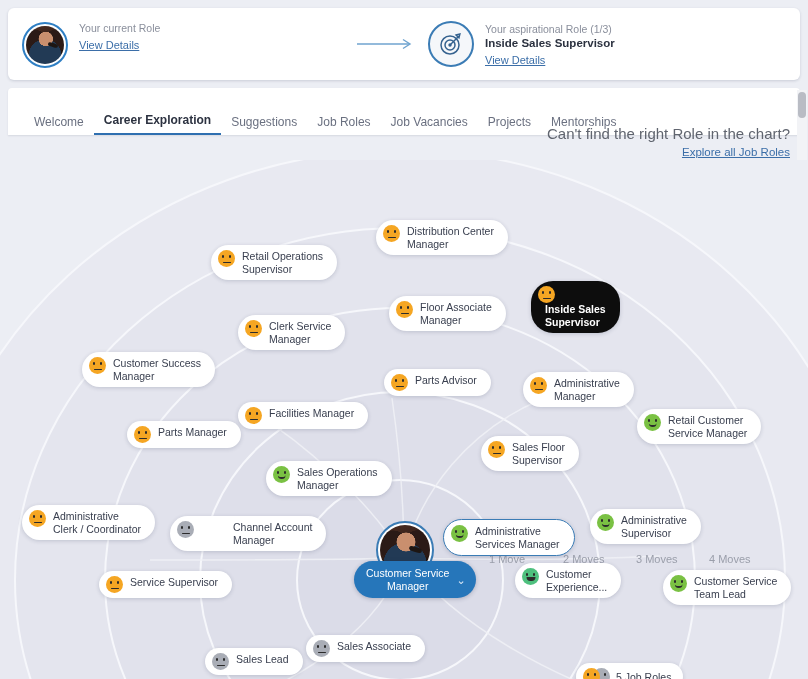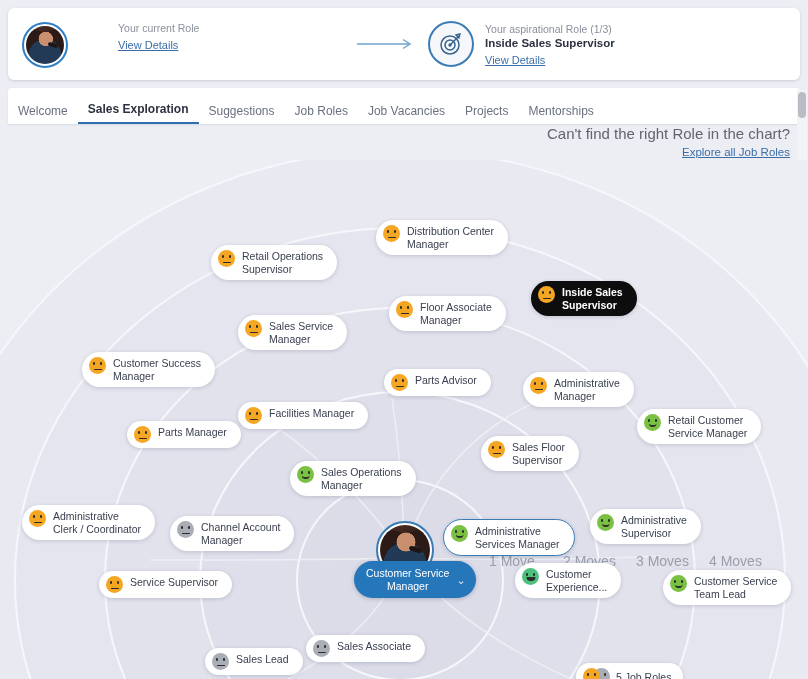--- a/index.html
+++ b/index.html
@@ -13,21 +13,21 @@
 
   
   .role-bar {
     position: absolute; left: 8px; top: 8px;
     width: 792px; height: 72px;
     background: #ffffff; border-radius: 6px;
     box-shadow: 0 1px 3px rgba(20,30,60,.16);
     display: flex; align-items: center;
   }
   .role-card { display: flex; align-items: flex-start; }
-  .role-card.current { margin-left: 14px; width: 330px; gap: 39px; }
+  .role-card.current { margin-left: 14px; width: 330px; }
   .role-card.aspire { margin-left: 6px; width: 330px; align-items: center; }
 
   .avatar-ring {
     width: 46px; height: 46px; border-radius: 50%;
     border: 2px solid #2f7fc4; padding: 2px;
     flex: 0 0 auto; margin-top: 2px; background:#fff;
   }
   .avatar-photo {
     width: 100%; height: 100%; border-radius: 50%;
     background:
@@ -59,24 +59,24 @@
   .target-ring {
     width: 46px; height: 46px; border-radius: 50%;
     border: 2px solid #3b7cb5; background: #f5f7fa;
     display: flex; align-items: center; justify-content: center;
     flex: 0 0 auto;
   }
 
   
   .tab-bar {
     position: absolute; left: 8px; top: 88px;
-    width: 792px; height: 36px;
+    width: 792px; height: 47px;
     background: #ffffff; border-radius: 4px 4px 0 0;
     box-shadow: 0 1px 2px rgba(20,30,60,.10);
-    display: flex; align-items: flex-end; 
+    display: flex; align-items: flex-end; padding-left: 16px;
   }
   .tab {
     font-size: 12px; color: #6a7080; padding: 0 10px 6px 10px;
     cursor: pointer; white-space: nowrap; line-height: 14px;
   }
   .tab.active {
     color: #2c3240; font-weight: bold;
     border-bottom: 2px solid #2f6fb0;
   }
   .scrollbar-track {
@@ -100,39 +100,39 @@
   }
 
   
   .chart {
     position: absolute; left: 0; top: 160px; width: 808px; height: 519px;
     overflow: hidden; background: #eceef4;
   }
   .chart svg { position: absolute; left: 0; top: 0; }
 
   .ring-label {
-    position: absolute; font-size: 14px; color: #9a9eaa;
+    position: absolute; font-size: 11px; color: #9a9eaa;
     white-space: nowrap;
   }
 
   
   .node {
     position: absolute;
     background: #ffffff;
     border-radius: 22px;
     box-shadow: 0 1px 4px rgba(30,40,70,.18);
     display: flex; align-items: flex-start;
     padding: 5px 14px 5px 7px;
     cursor: pointer;
   }
   .node .label {
     font-size: 10.5px; color: #3a4050; line-height: 12.5px;
     margin-left: 7px; white-space: pre-line;
   }
-  .node.dark { background: #0d0d0d; }
+  .node.dark { background: #0d0d0d; flex-direction: column; }
   .node.dark .label { color: #ffffff; font-weight: bold; }
   .node.outlined { border: 1.5px solid #3b7cb5; }
 
   .face {
     width: 17px; height: 17px; border-radius: 50%;
     flex: 0 0 auto; position: relative;
   }
   .face.orange { background: #f5a623; }
   .face.green  { background: #7ac143; }
   .face.green2 { background: #4ec07e; }
@@ -230,21 +230,21 @@
       <div class="role-text">
         <div class="role-kicker">Your aspirational Role (1/3)</div>
         <div class="role-title">Inside Sales Supervisor</div>
         <span class="role-link">View Details</span>
       </div>
     </div>
   </div>
 
   <div class="tab-bar" id="tabbar">
       <div class="tab">Welcome</div>
-      <div class="tab active">Sales Exploration</div>
+      <div class="tab active">Career Exploration</div>
       <div class="tab">Suggestions</div>
       <div class="tab">Job Roles</div>
       <div class="tab">Job Vacancies</div>
       <div class="tab">Projects</div>
       <div class="tab">Mentorships</div>
     </div>
 
   <div class="scrollbar-track"></div>
   <div class="scrollbar-thumb"></div>
 
@@ -302,21 +302,21 @@
         <span class="face orange">
           <span class="mouth flat"></span>
         </span>
         <span class="label">Floor Associate
 Manager</span>
       </div>
       <div class="node" style="left: 238px; top: 155px;">
         <span class="face orange">
           <span class="mouth flat"></span>
         </span>
-        <span class="label">Sales Service
+        <span class="label">Clerk Service
 Manager</span>
       </div>
       <div class="node" style="left: 82px; top: 192px;">
         <span class="face orange">
           <span class="mouth flat"></span>
         </span>
         <span class="label">Customer Success
 Manager</span>
       </div>
       <div class="node" style="left: 384px; top: 209px;">
@@ -351,42 +351,42 @@
         </span>
         <span class="label">Parts Manager</span>
       </div>
       <div class="node" style="left: 481px; top: 276px;">
         <span class="face orange">
           <span class="mouth flat"></span>
         </span>
         <span class="label">Sales Floor
 Supervisor</span>
       </div>
-      <div class="node" style="left: 290px; top: 301px;">
+      <div class="node" style="left: 266px; top: 301px;">
         <span class="face green">
           <span class="mouth smile"></span>
         </span>
         <span class="label">Sales Operations
 Manager</span>
       </div>
       <div class="node" style="left: 22px; top: 345px;">
         <span class="face orange">
           <span class="mouth flat"></span>
         </span>
         <span class="label">Administrative
 Clerk / Coordinator</span>
       </div>
       <div class="node" style="left: 590px; top: 349px;">
         <span class="face green">
           <span class="mouth smile"></span>
         </span>
         <span class="label">Administrative
 Supervisor</span>
       </div>
-      <div class="node" style="left: 170px; top: 356px;">
+      <div class="node" style="left: 170px; top: 356px; gap: 32px;">
         <span class="face grey">
           <span class="mouth flat"></span>
         </span>
         <span class="label">Channel Account
 Manager</span>
       </div>
       <div class="node outlined" style="left: 443px; top: 359px;">
         <span class="face green">
           <span class="mouth smile"></span>
         </span>

